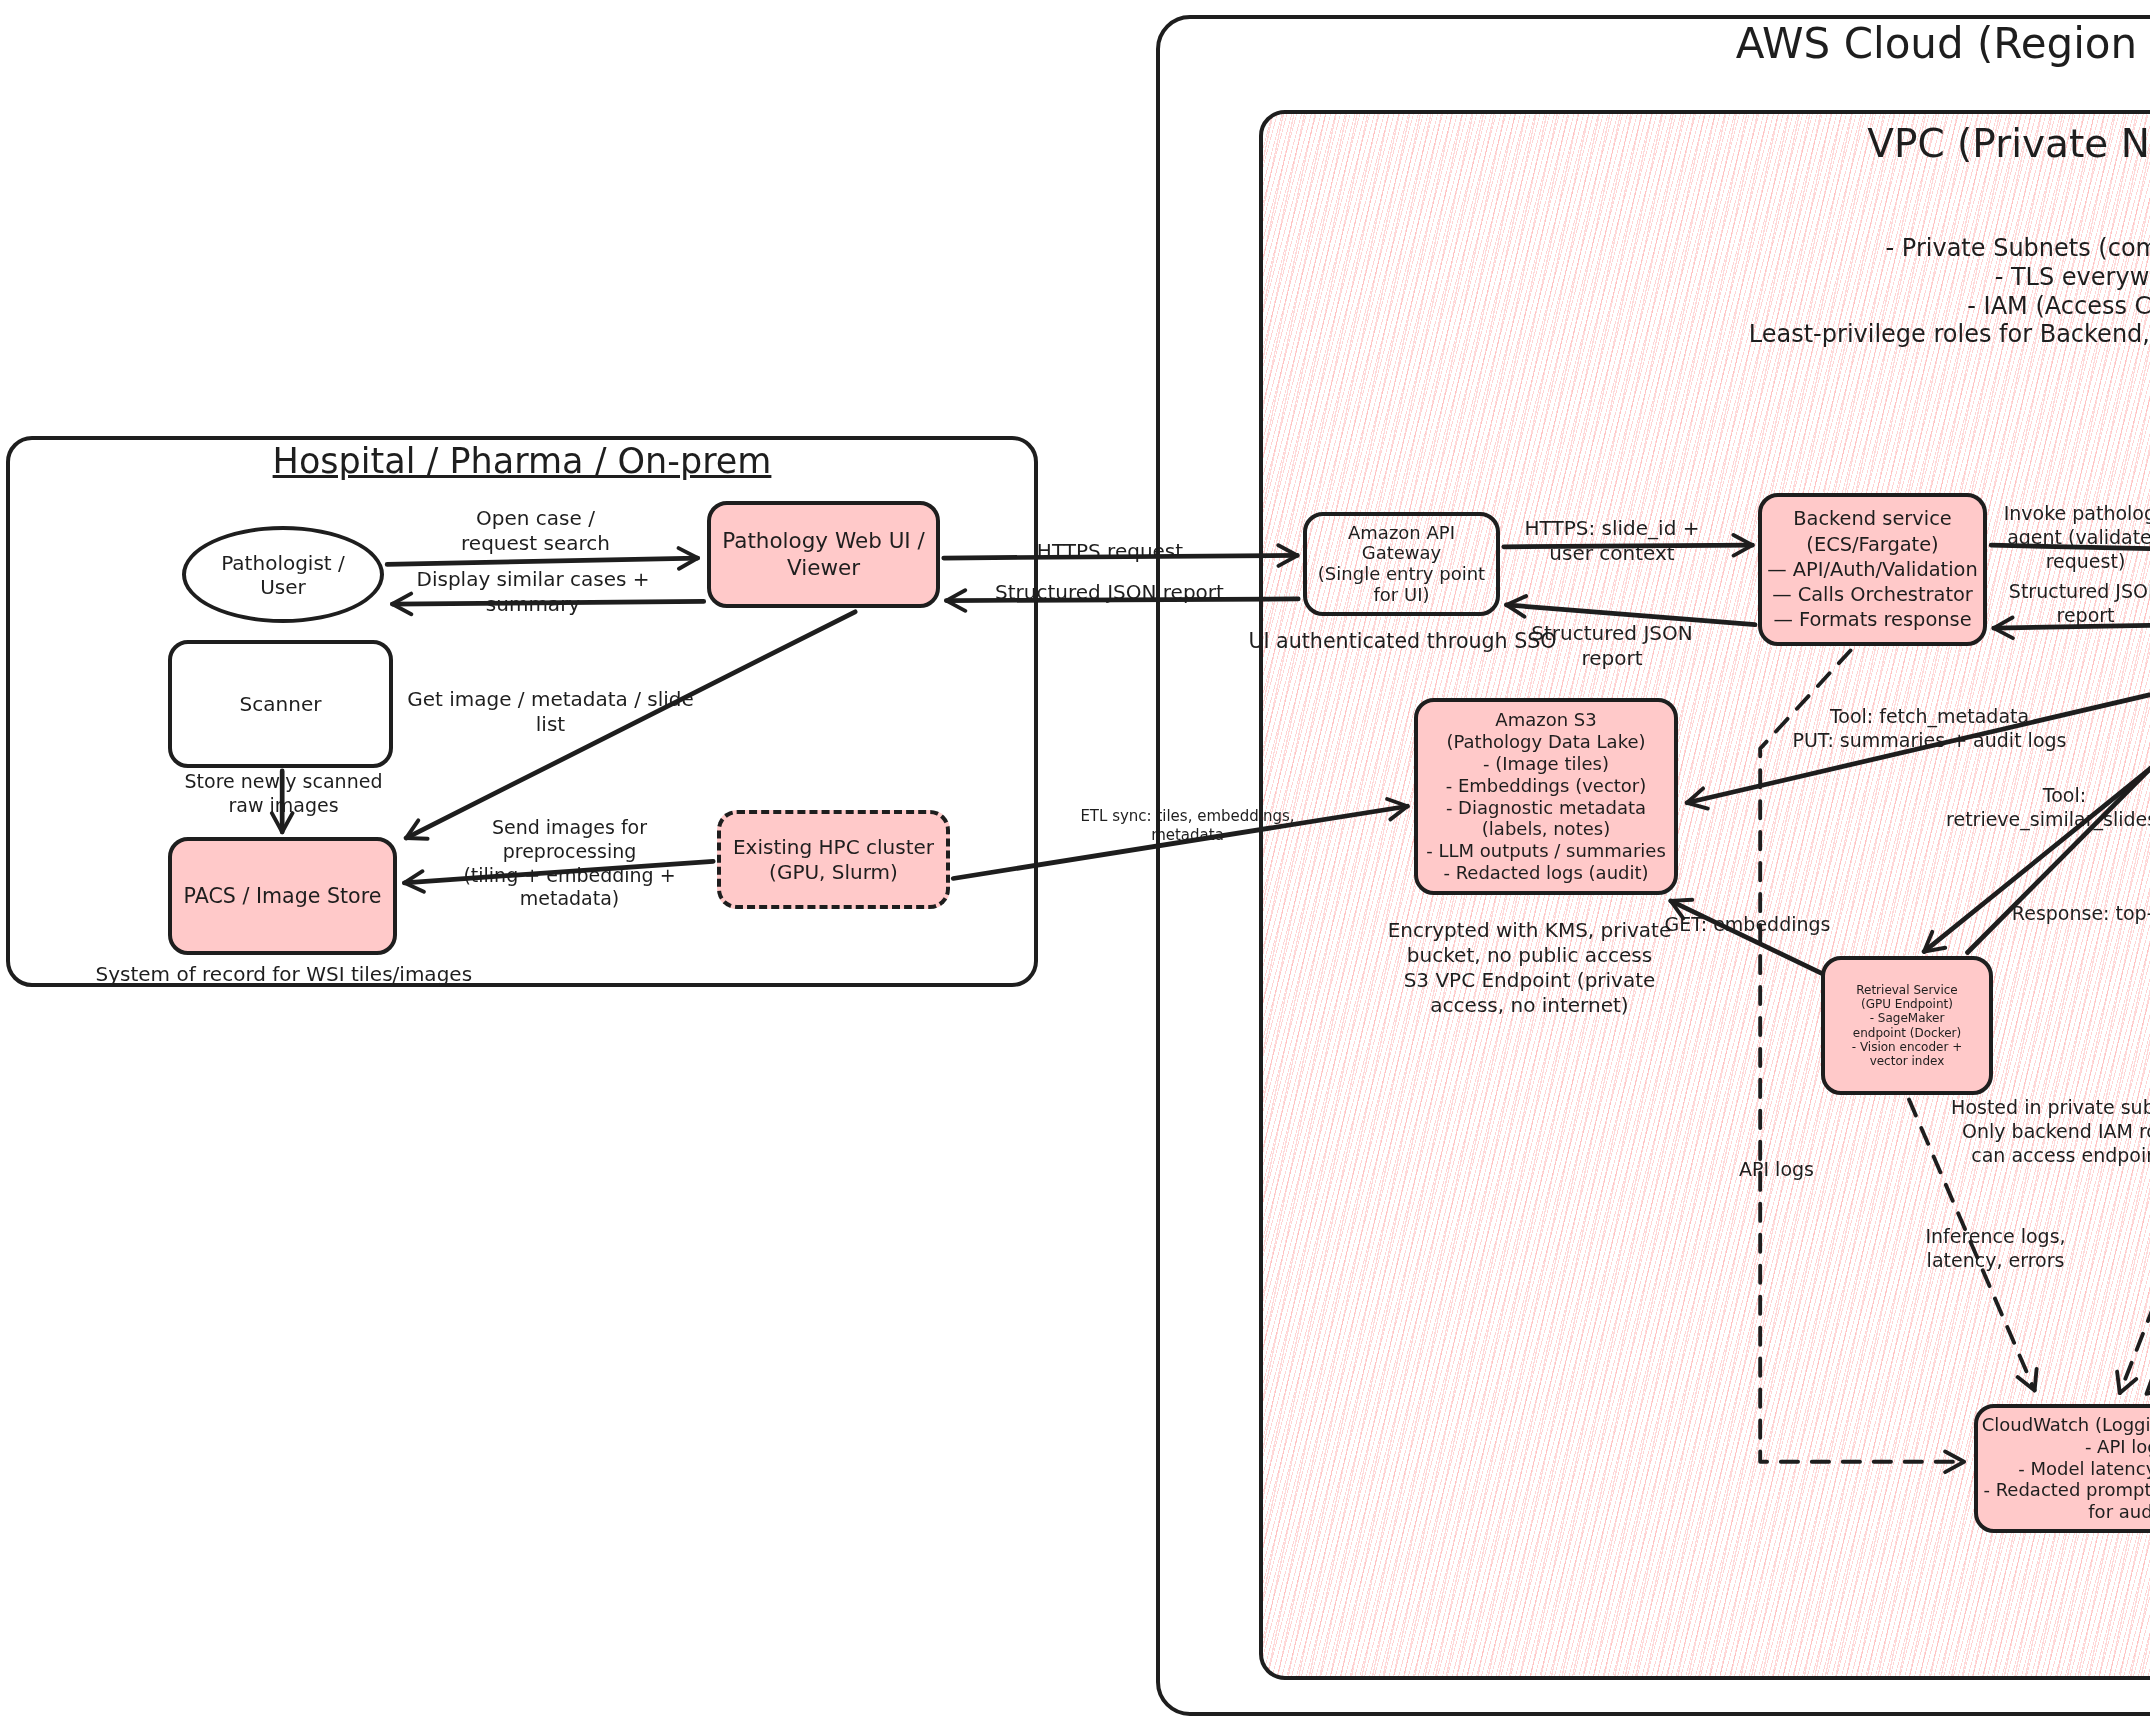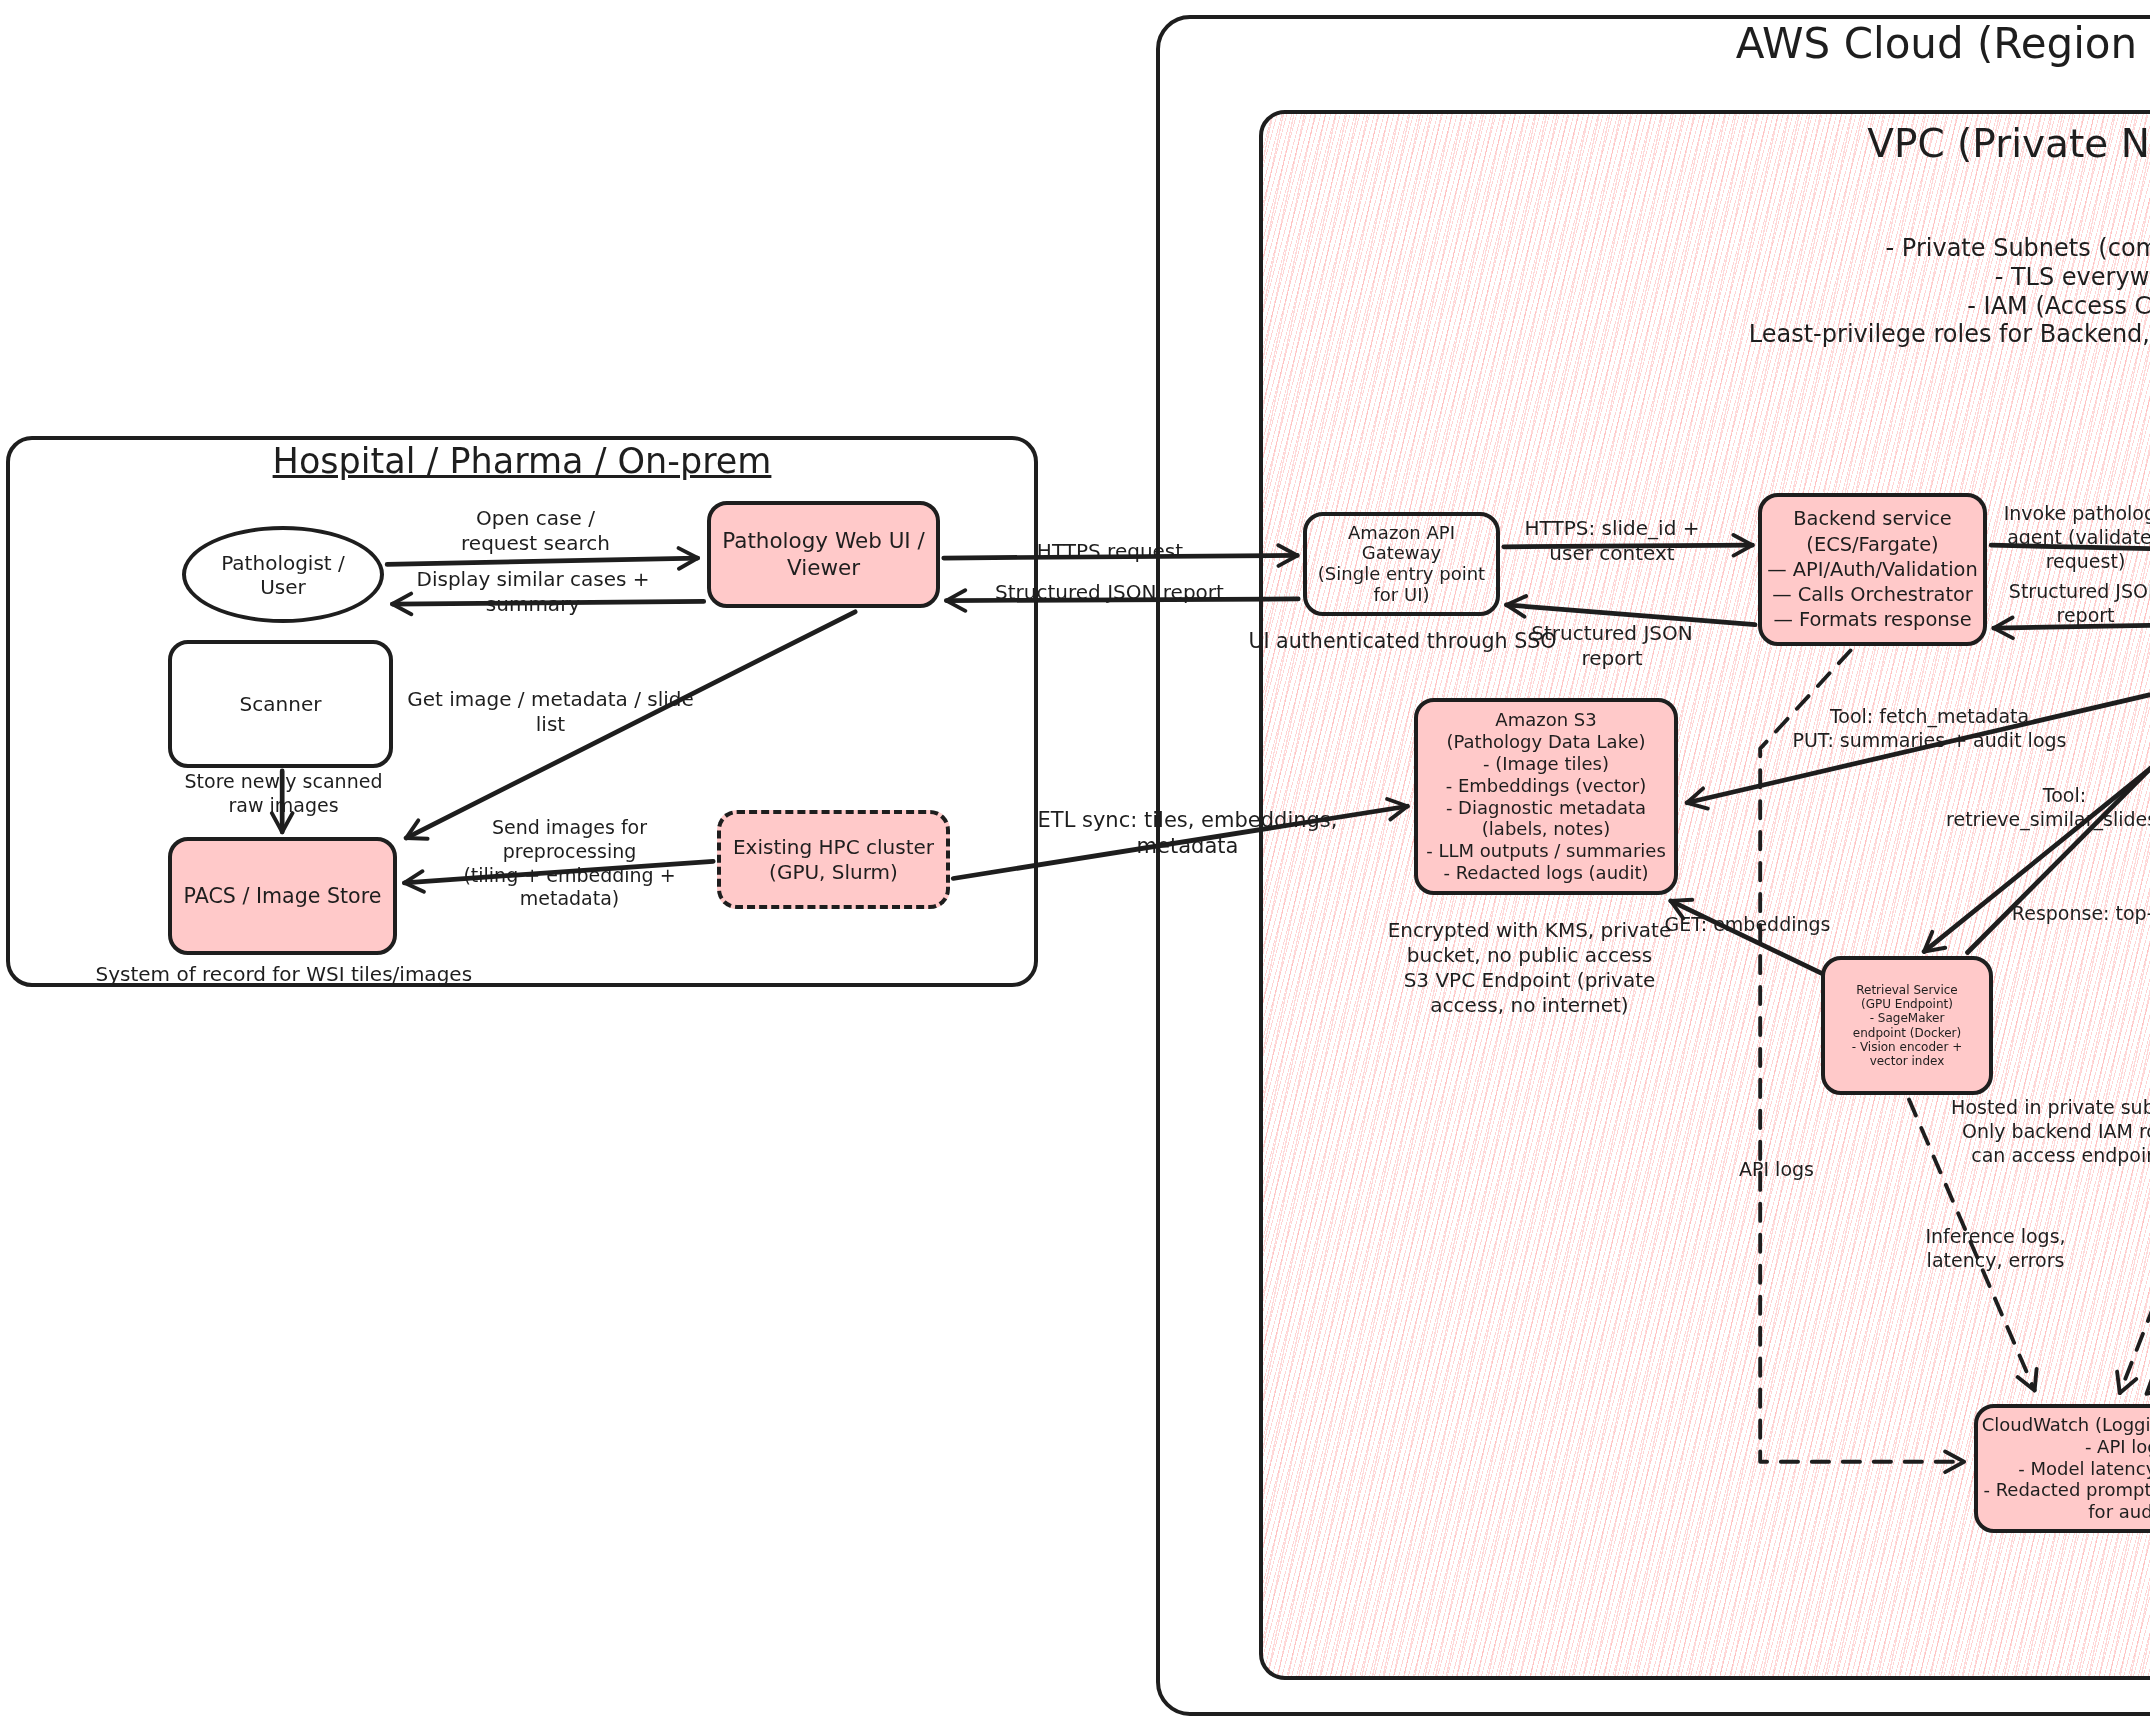--- a/index.html
+++ b/index.html
@@ -138,21 +138,21 @@
   <div class="label" style="left:959px;top:580px;width:301px;font-size:20px;">Structured JSON report</div>
   <div class="label" style="left:1472px;top:516px;width:280px;font-size:20px;">HTTPS: slide_id +
 user context</div>
   <div class="label" style="left:1472px;top:579px;width:280px;font-size:20px;margin-top:42px;">Structured JSON
 report</div>
   <div class="label" style="left:1952px;top:502px;width:267px;font-size:19px;">Invoke pathology
 agent (validated
 request)</div>
   <div class="label" style="left:1952px;top:580px;width:267px;font-size:19px;">Structured JSON
 report</div>
-  <div class="label" style="left:994px;top:807px;width:387px;font-size:21px;">ETL sync: tiles, embeddings,
+  <div class="label" style="left:994px;top:807px;width:387px;font-size:15px;">ETL sync: tiles, embeddings,
 metadata</div>
   <div class="label" style="left:1736px;top:705px;width:387px;font-size:19px;">Tool: fetch_metadata
 PUT: summaries + audit logs</div>
   <div class="label" style="left:1871px;top:784px;width:387px;font-size:19px;">Tool:
 retrieve_similar_slides(k)</div>
   <div class="label" style="left:1946px;top:902px;width:344px;font-size:19px;">Response: top-k cases</div>
 
   <div class="label" style="left:1627px;top:913px;width:241px;font-size:19px;">GET: embeddings</div>
   <div class="label" style="left:2113px;top:1016px;width:241px;font-size:19px;">Agent step logs</div>
   <div class="label" style="left:1699px;top:1158px;width:155px;font-size:19px;">API logs</div>

